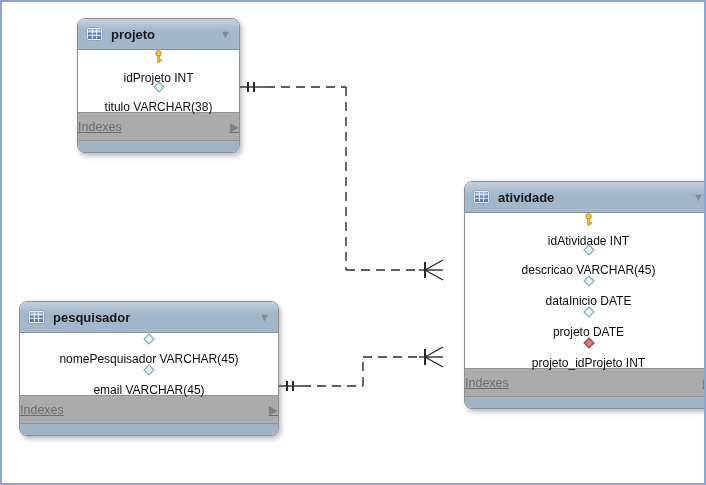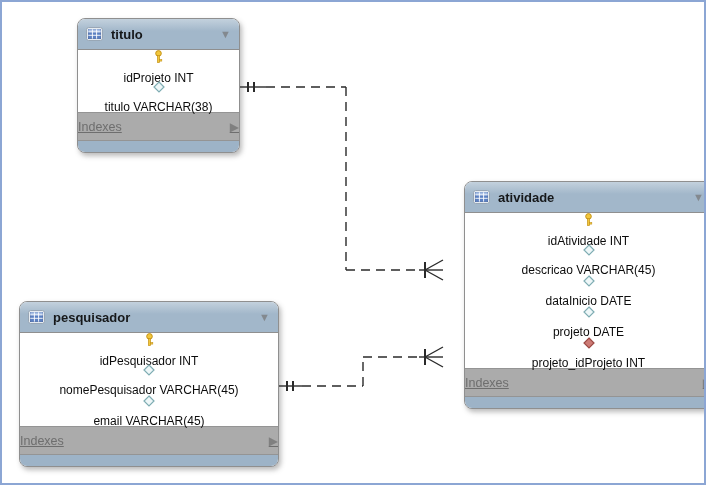--- a/index.html
+++ b/index.html
@@ -70,21 +70,21 @@
         <svg width="17" height="14" viewBox="0 0 17 14">
           <rect x="0.6" y="0.6" width="15.8" height="12.8" rx="2" fill="#f0f4f8" stroke="#93a1b0"></rect>
           <rect x="2.3" y="2.3" width="12.4" height="9.4" fill="#5b80c2" stroke="#3f5f9e" stroke-width="0.6"></rect>
           <rect x="2.3" y="2.3" width="12.4" height="2.6" fill="#a9c0e6"></rect>
           <line x1="6.4" y1="2.3" x2="6.4" y2="11.7" stroke="#fff" stroke-width="0.9"></line>
           <line x1="10.6" y1="2.3" x2="10.6" y2="11.7" stroke="#fff" stroke-width="0.9"></line>
           <line x1="2.3" y1="4.9" x2="14.7" y2="4.9" stroke="#fff" stroke-width="0.9"></line>
           <line x1="2.3" y1="8.3" x2="14.7" y2="8.3" stroke="#fff" stroke-width="0.9"></line>
         </svg>
       </span>
-      <span>titulo</span>
+      <span>projeto</span>
       <span class="collapse">▼</span>
     </div>
     <div class="tbl-body">
       <div class="row">
         <span class="icon">
           <svg width="11" height="14" viewBox="0 0 11 14">
             <circle cx="5.5" cy="3.4" r="2.8" fill="#f3c73b" stroke="#c3931c"></circle>
             <rect x="4.4" y="5.6" width="2.2" height="7" fill="#f3c73b" stroke="#c3931c" stroke-width="0.7"></rect>
             <rect x="6.4" y="9.6" width="2.4" height="1.5" fill="#f3c73b" stroke="#c3931c" stroke-width="0.6"></rect>
           </svg>
@@ -186,30 +186,20 @@
           <line x1="2.3" y1="4.9" x2="14.7" y2="4.9" stroke="#fff" stroke-width="0.9"></line>
           <line x1="2.3" y1="8.3" x2="14.7" y2="8.3" stroke="#fff" stroke-width="0.9"></line>
         </svg>
       </span>
       <span>pesquisador</span>
       <span class="collapse">▼</span>
     </div>
     <div class="tbl-body">
       <div class="row">
         <span class="icon">
-          <svg width="11" height="14" viewBox="0 0 11 14">
-            <circle cx="5.5" cy="3.4" r="2.8" fill="#f3c73b" stroke="#c3931c"></circle>
-            <rect x="4.4" y="5.6" width="2.2" height="7" fill="#f3c73b" stroke="#c3931c" stroke-width="0.7"></rect>
-            <rect x="6.4" y="9.6" width="2.4" height="1.5" fill="#f3c73b" stroke="#c3931c" stroke-width="0.6"></rect>
-          </svg>
-        </span>
-        <span>idPesquisador INT</span>
-      </div>
-      <div class="row">
-        <span class="icon">
           <svg width="12" height="12" viewBox="0 0 12 12">
             <polygon points="6,1 11,6 6,11 1,6" fill="#eef7f8" stroke="#7fadb3" stroke-width="1.2"></polygon>
           </svg>
         </span>
         <span>nomePesquisador VARCHAR(45)</span>
       </div>
       <div class="row">
         <span class="icon">
           <svg width="12" height="12" viewBox="0 0 12 12">
             <polygon points="6,1 11,6 6,11 1,6" fill="#eef7f8" stroke="#7fadb3" stroke-width="1.2"></polygon>

